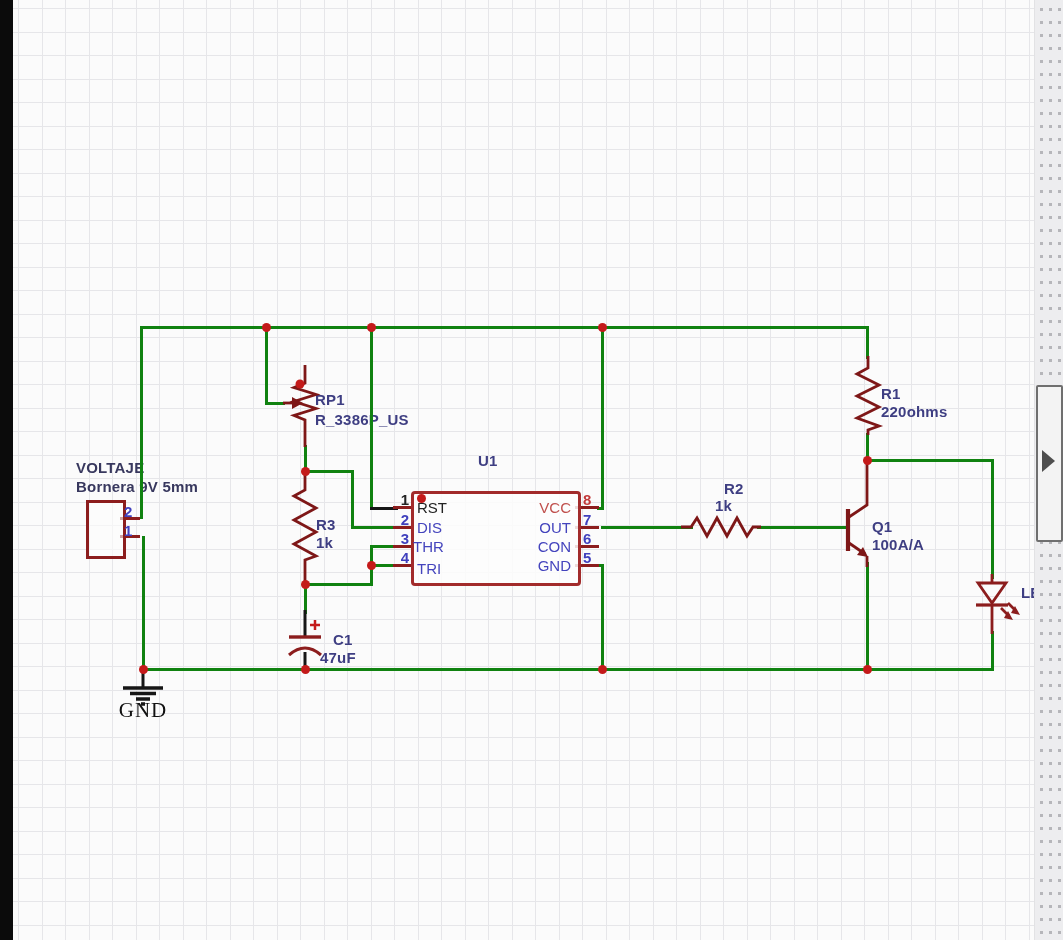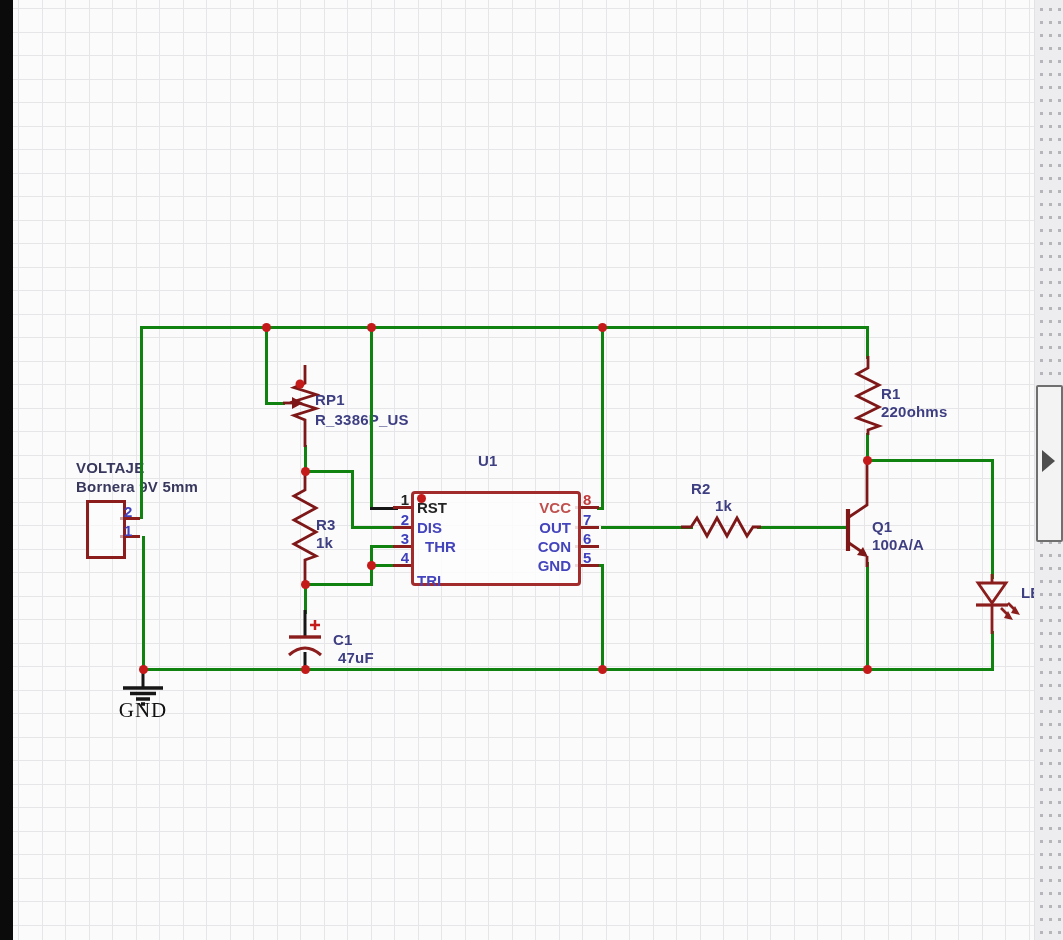--- a/index.html
+++ b/index.html
@@ -29,21 +29,21 @@
   .comp{position:absolute;z-index:6;}
   
   .conn-box{position:absolute;left:73px;top:500px;width:34px;height:53px;border:3px solid #8c1d1d;background:rgba(253,253,253,.6);z-index:6;}
   .ic-box{position:absolute;left:398px;top:491px;width:164px;height:89px;border:3px solid #a22b2b;border-radius:4px;background:rgba(253,253,253,.85);z-index:6;}
   
   .lbl{position:absolute;color:#3e3e82;font-size:15px;font-weight:700;white-space:nowrap;z-index:4;letter-spacing:.2px;}
   .lbl-dk{color:#38385e;}
   .pin-num{position:absolute;font-size:15px;font-weight:700;color:#4040bd;z-index:8;width:20px;white-space:nowrap;}
   .pin-num.rt{text-align:left;}
   .pin-num.lf{text-align:right;}
-  .pin-name{position:absolute;font-size:15px;font-weight:700;color:#4444bd;z-index:8;white-space:nowrap;}
+  .pin-name{position:absolute;font-size:15px;font-weight:400;color:#4444bd;z-index:8;white-space:nowrap;}
   .pin-name.rt{width:58px;text-align:right;}
   .c-black{color:#232323;}
   .c-red{color:#c0504d;}
   .c-red2{color:#c23a3a;}
   .gnd-lbl{position:absolute;left:101px;top:698px;width:58px;text-align:center;color:#111;
     font-family:"Liberation Serif",serif;font-size:21px;font-weight:400;letter-spacing:1px;z-index:4;}
   svg{display:block;}
 </style>
 </head>
 <body>
@@ -180,43 +180,43 @@
     <div class="pin-num" style="left:111px;top:503px">2</div>
     <div class="pin-num" style="left:111px;top:522px">1</div>
 
     <div class="lbl" style="left:302px;top:391px">RP1</div>
     <div class="lbl" style="left:302px;top:411px">R_3386P_US</div>
 
     <div class="lbl" style="left:303px;top:516px">R3</div>
     <div class="lbl" style="left:303px;top:534px">1k</div>
 
     <div class="lbl" style="left:320px;top:631px">C1</div>
-    <div class="lbl" style="left:325px;top:649px">47uF</div>
+    <div class="lbl" style="left:307px;top:649px">47uF</div>
 
     <div class="lbl" style="left:465px;top:452px">U1</div>
 
     <div class="pin-num lf c-black" style="left:376px;top:491px">1</div>
     <div class="pin-num lf" style="left:376px;top:511px">2</div>
     <div class="pin-num lf" style="left:376px;top:530px">3</div>
     <div class="pin-num lf" style="left:376px;top:549px">4</div>
     <div class="pin-num rt c-red2" style="left:570px;top:491px">8</div>
     <div class="pin-num rt" style="left:570px;top:511px">7</div>
     <div class="pin-num rt" style="left:570px;top:530px">6</div>
     <div class="pin-num rt" style="left:570px;top:549px">5</div>
 
     <div class="pin-name c-black" style="left:404px;top:499px">RST</div>
     <div class="pin-name" style="left:404px;top:519px">DIS</div>
-    <div class="pin-name" style="left:412px;top:538px">THR</div>
-    <div class="pin-name" style="left:404px;top:572px">TRI</div>
+    <div class="pin-name" style="left:400px;top:538px">THR</div>
+    <div class="pin-name" style="left:404px;top:560px">TRI</div>
     <div class="pin-name rt c-red" style="left:500px;top:499px">VCC</div>
     <div class="pin-name rt" style="left:500px;top:519px">OUT</div>
     <div class="pin-name rt" style="left:500px;top:538px">CON</div>
     <div class="pin-name rt" style="left:500px;top:557px">GND</div>
 
-    <div class="lbl" style="left:678px;top:480px">R2</div>
+    <div class="lbl" style="left:711px;top:480px">R2</div>
     <div class="lbl" style="left:702px;top:497px">1k</div>
 
     <div class="lbl" style="left:868px;top:385px">R1</div>
     <div class="lbl" style="left:868px;top:403px">220ohms</div>
 
     <div class="lbl" style="left:859px;top:518px">Q1</div>
     <div class="lbl" style="left:859px;top:536px">100A/A</div>
 
     <div class="lbl" style="left:1008px;top:584px">LE</div>
 

